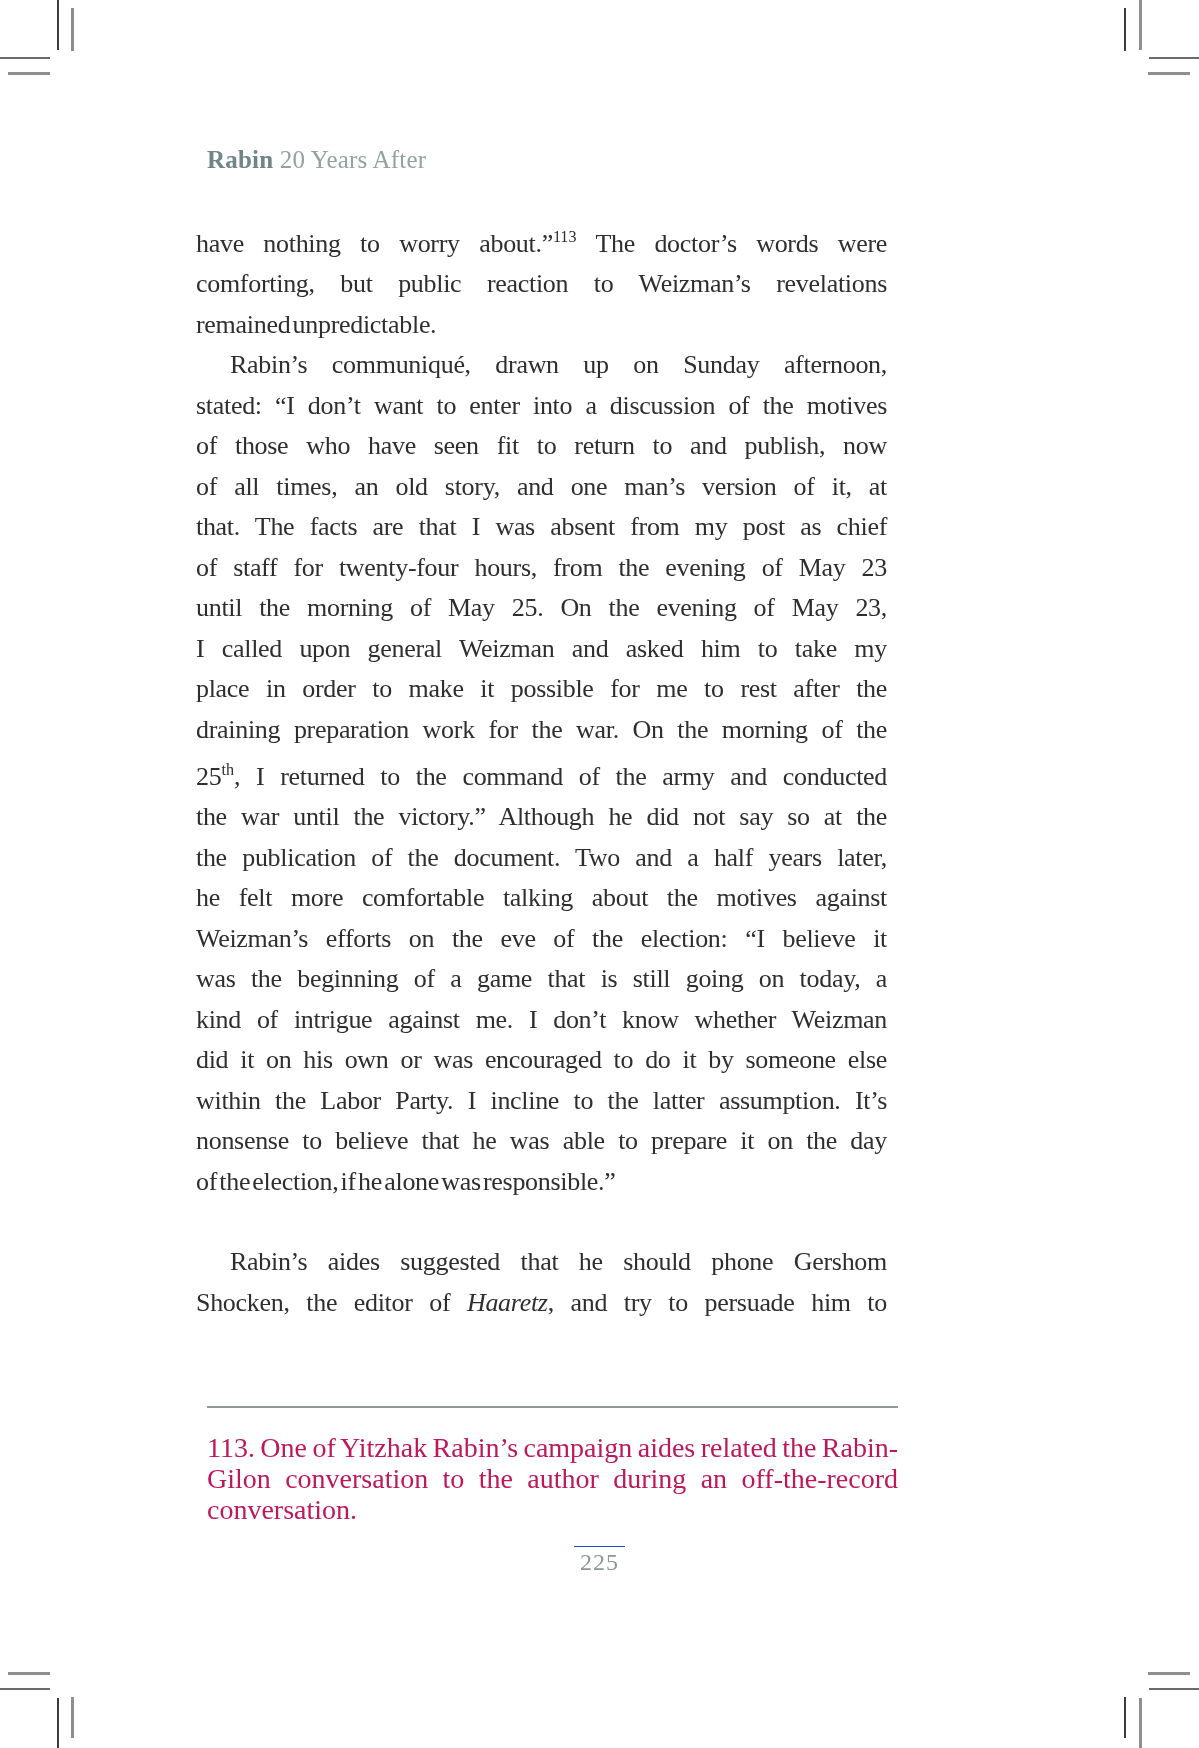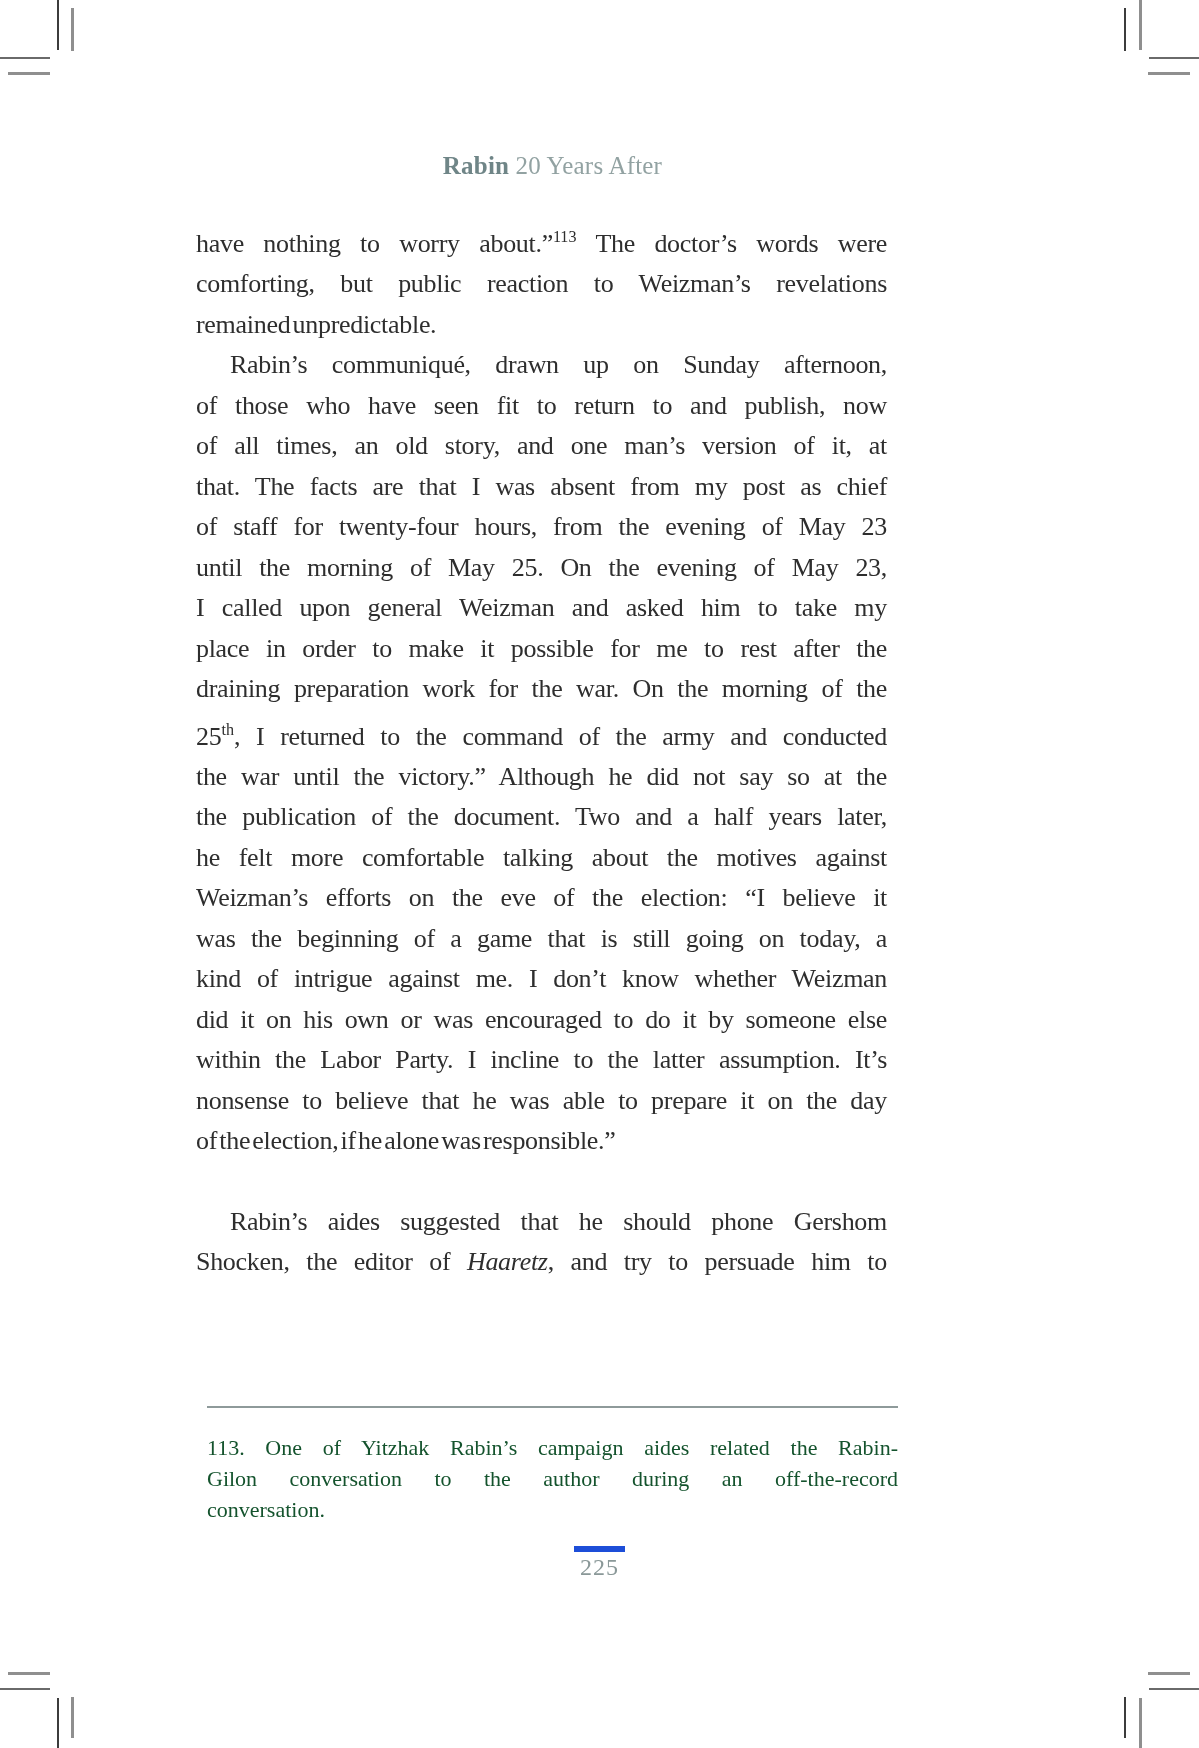--- a/index.html
+++ b/index.html
@@ -6,49 +6,49 @@
   body{
     width:1199px;height:1748px;position:relative;background:#ffffff;
     font-family:"Liberation Serif", serif;color:#2e2e2e;overflow:hidden;
   }
   
   .crop{position:absolute;background:#6a6a6a;}
   .crop.dark{background:#3c3c3c;}
   .crop.lite{background:#8f8f8f;}
   
   .page-header{
-    position:absolute;left:207px;top:152px;width:691px;
-    text-align:center;font-size:25px;letter-spacing:.2px;
+    position:absolute;left:207px;top:146px;width:691px;
+    text-align:left;font-size:25px;letter-spacing:.2px;
   }
   .hb{font-weight:bold;color:#6f8587;}
   .hr{color:#92a2a2;}
   
   .body-text{position:absolute;left:196px;top:217px;width:691px;}
   .body-text .line{
     font-size:26px;line-height:40.5px;letter-spacing:-.3px;word-spacing:-4px;
     text-align:justify;text-align-last:justify;
   }
   .line.noj{text-align:center;text-align-last:left;}
   .line.ind{text-indent:34px;}
   .para.gap{margin-top:40px;}
   .sup{vertical-align:super;font-size:.62em;letter-spacing:0;}
   .i{font-style:italic;}
   
   .footnote{
     position:absolute;left:207px;top:1406px;width:691px;
     border-top:2px solid #8e9a9a;padding-top:24px;
   }
   .footnote .line{
-    font-size:22px;line-height:31px;word-spacing:-2px;
-    text-align:justify;text-align-last:justify;color:#14532d;
+    font-size:28px;line-height:31px;word-spacing:-2px;
+    text-align:justify;text-align-last:justify;color:#be185d;
   }
   
   .page-footer{position:absolute;left:0;top:1546px;width:1199px;text-align:center;}
   .folio{
-    display:inline-block;border-top:6px solid #1d4ed8;padding:2px 6px 0;
+    display:inline-block;border-top:1px solid #1d4ed8;padding:2px 6px 0;
     font-size:24px;color:#8a9898;letter-spacing:1px;
   }
 </style>
 </head>
 <body>
 
 <div>
   <div class="crop dark" style="left:57px;top:0;width:2px;height:50px;"></div>
   <div class="crop lite" style="left:71px;top:8px;width:3px;height:43px;"></div>
   <div class="crop" style="left:0;top:57px;width:50px;height:2px;"></div>
@@ -78,20 +78,21 @@
 </div>
 
 <div class="body-text" id="body-text">
     <div class="para">
       <div class="line"><span>have nothing to worry about.”</span><span class="sup">113</span><span> The doctor’s words were</span></div>
       <div class="line"><span>comforting, but public reaction to Weizman’s revelations</span></div>
       <div class="line noj"><span>remained unpredictable.</span></div>
     </div>
     <div class="para">
       <div class="line ind"><span>Rabin’s communiqué, drawn up on Sunday afternoon,</span></div>
+      <div class="line"><span>stated: “I don’t want to enter into a discussion of the motives</span></div>
       <div class="line"><span>of those who have seen fit to return to and publish, now</span></div>
       <div class="line"><span>of all times, an old story, and one man’s version of it, at</span></div>
       <div class="line"><span>that. The facts are that I was absent from my post as chief</span></div>
       <div class="line"><span>of staff for twenty-four hours, from the evening of May 23</span></div>
       <div class="line"><span>until the morning of May 25. On the evening of May 23,</span></div>
       <div class="line"><span>I called upon general Weizman and asked him to take my</span></div>
       <div class="line"><span>place in order to make it possible for me to rest after the</span></div>
       <div class="line"><span>draining preparation work for the war. On the morning of the</span></div>
       <div class="line"><span>25</span><span class="sup">th</span><span>, I returned to the command of the army and conducted</span></div>
       <div class="line"><span>the war until the victory.” Although he did not say so at the</span></div>

